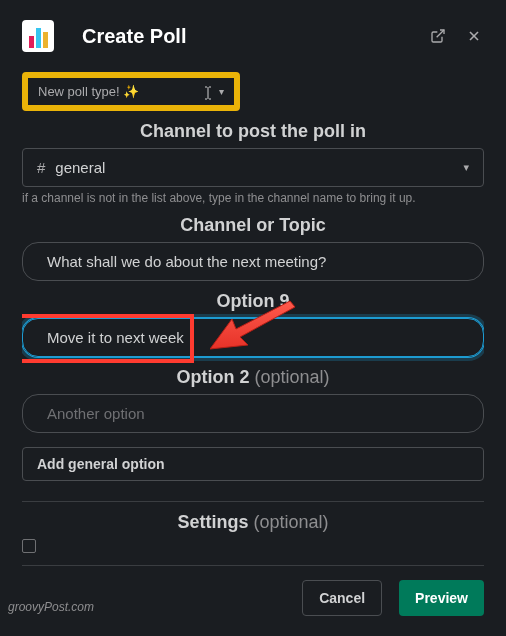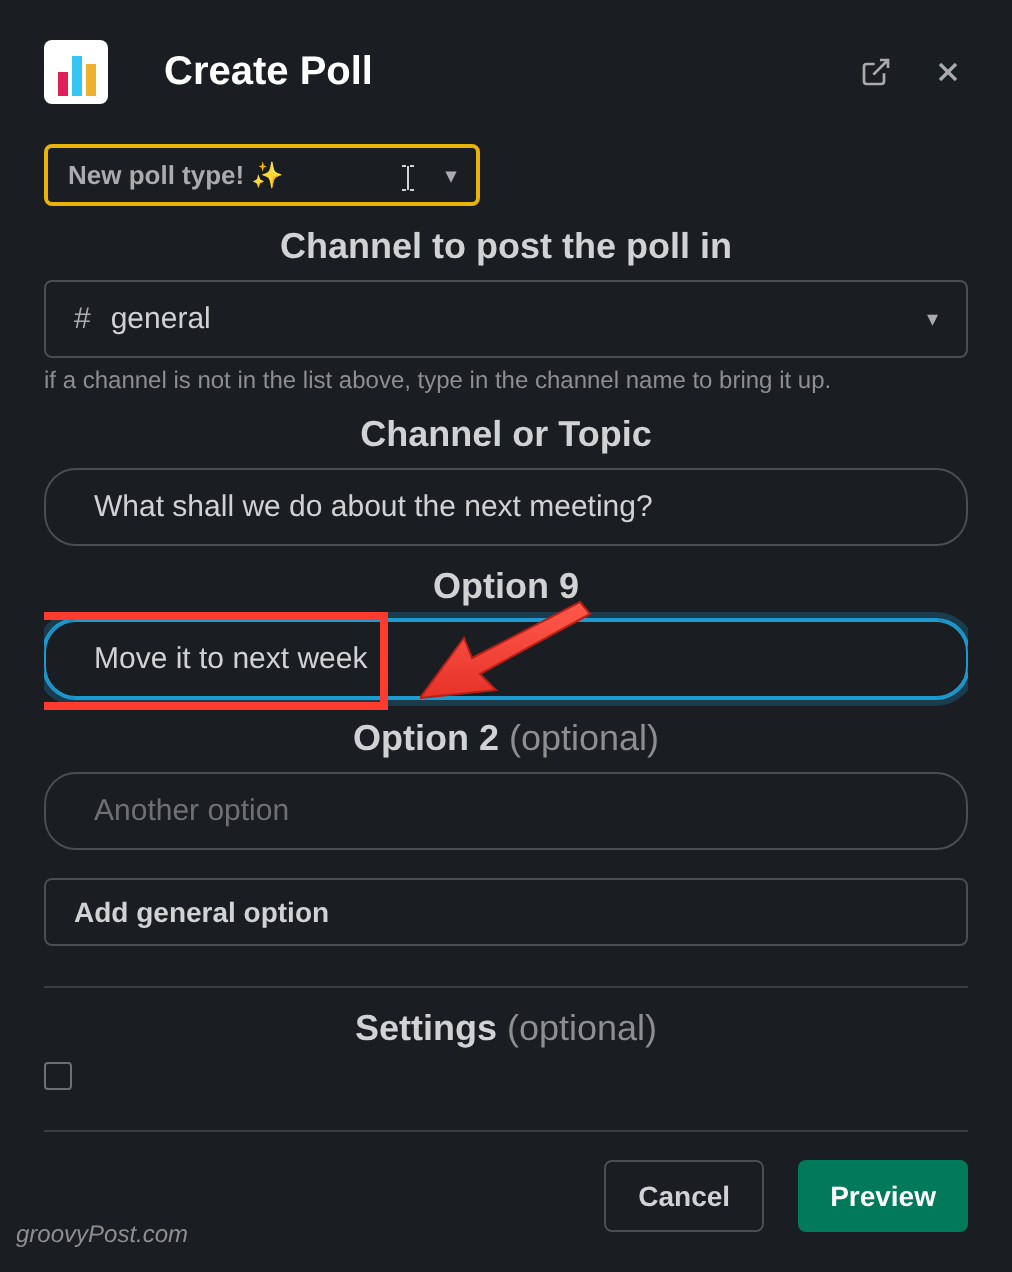--- a/index.html
+++ b/index.html
@@ -63,31 +63,30 @@
       justify-content: center;
     }
     .body {
       flex: 1;
       overflow: hidden;
     }
     .dropdown-small {
       display: inline-flex;
       align-items: center;
       justify-content: space-between;
-      border: 2px solid #eab308;
+      border: 6px solid #eab308;
       border-radius: 4px;
       padding: 6px 10px;
       width: 218px;
       font-size: 13px;
       color: #ababad;
       background: transparent;
       cursor: pointer;
       margin-bottom: 10px;
       position: relative;
-      font-weight: bold;
     }
     .dropdown-small .chev { font-size: 10px; }
     .text-cursor {
       position: absolute;
       left: 175px;
       top: 8px;
       width: 10px;
       height: 14px;
     }
     .label {
@@ -206,21 +205,21 @@
     }
     .arrow-svg {
       position: absolute;
       left: 210px;
       top: 297px;
       z-index: 5;
       pointer-events: none;
     }
     .watermark {
       position: absolute;
-      bottom: 12px;
+      bottom: 22px;
       left: 8px;
       font-size: 12px;
       color: #8e8e90;
       font-style: italic;
     }
   </style>
 </head>
 <body>
 
 <div class="modal">

